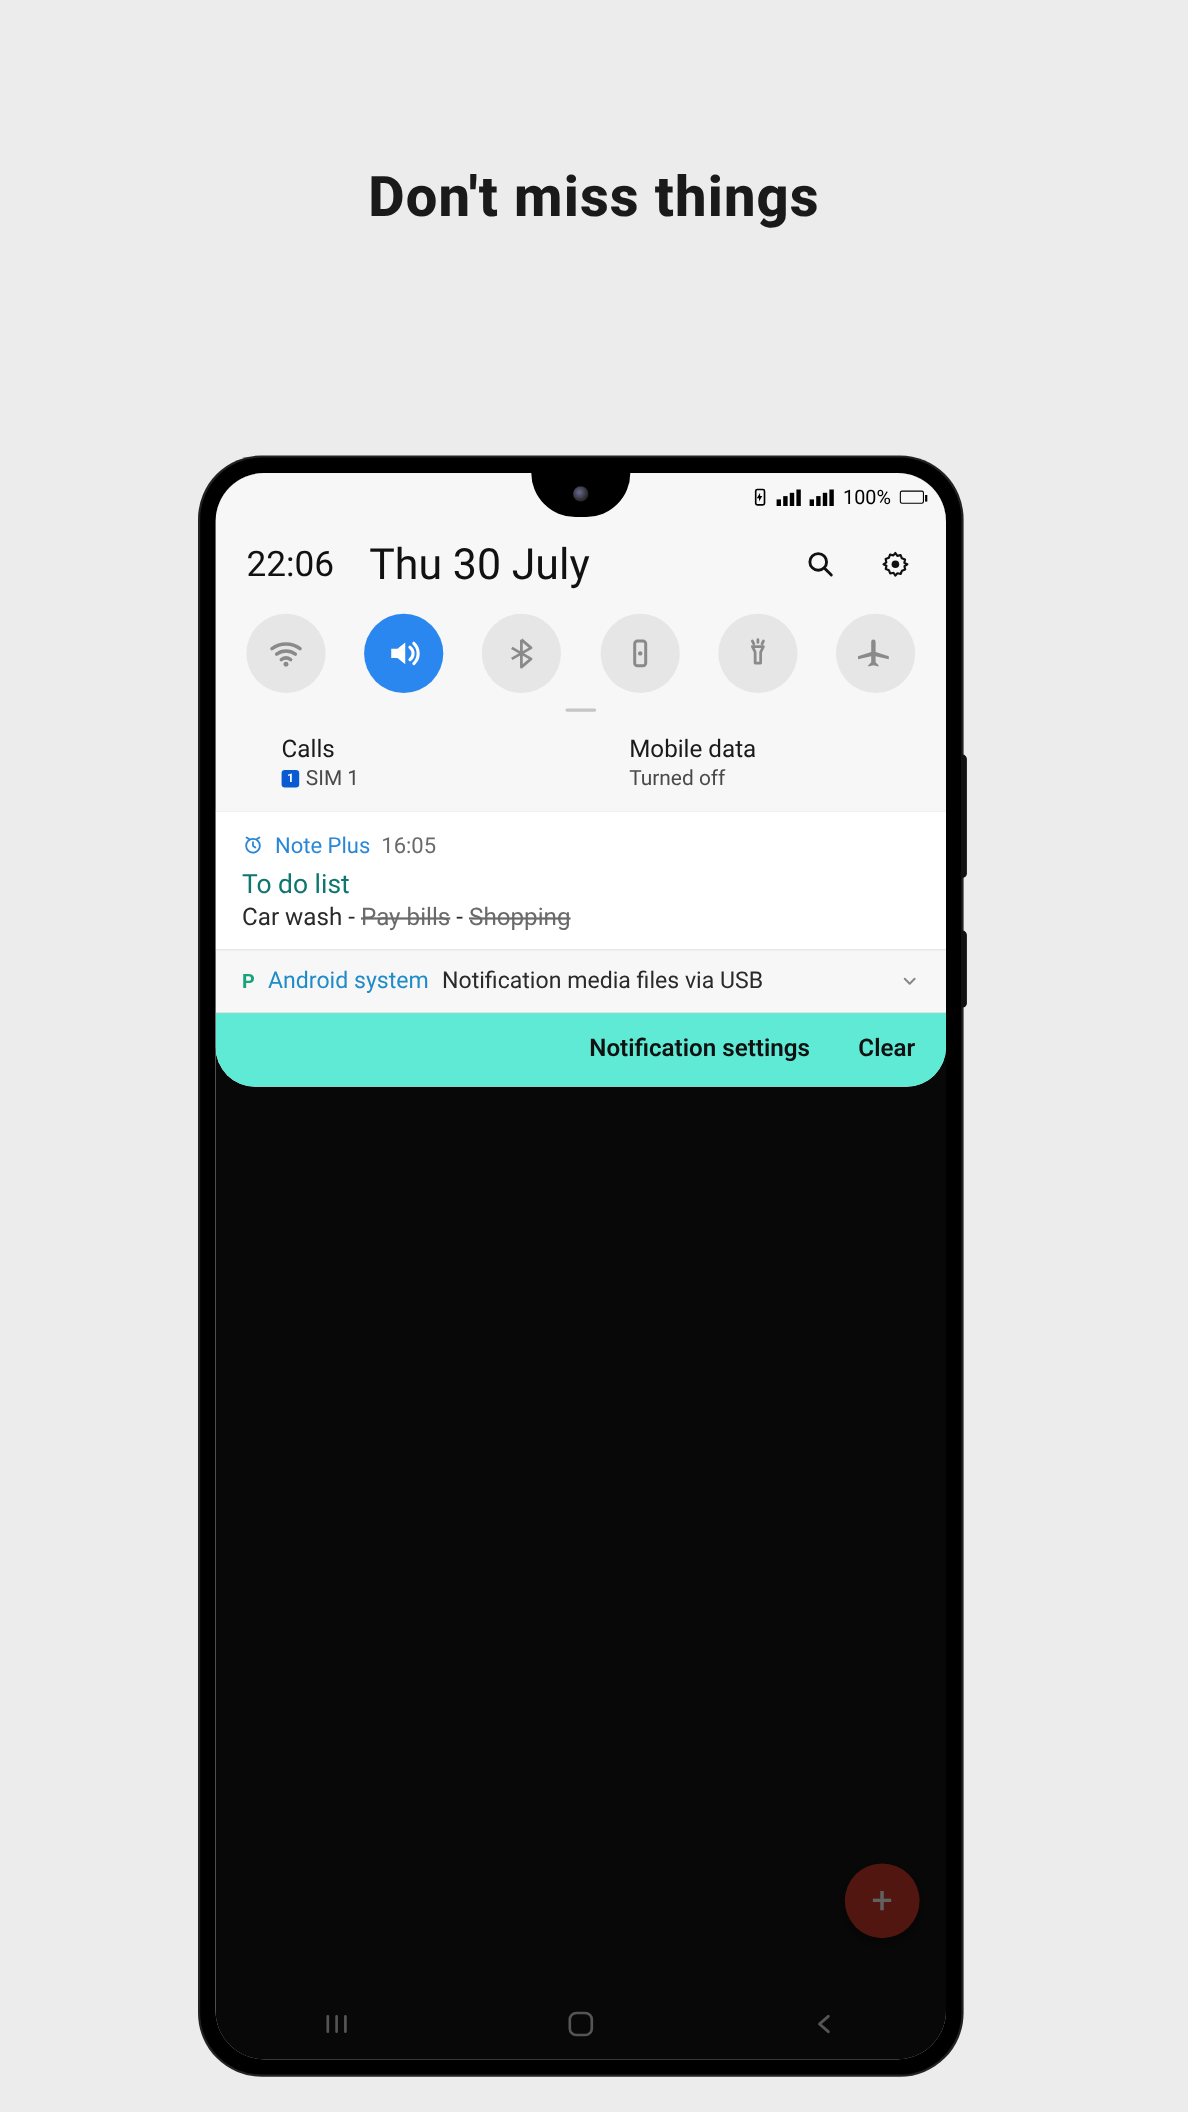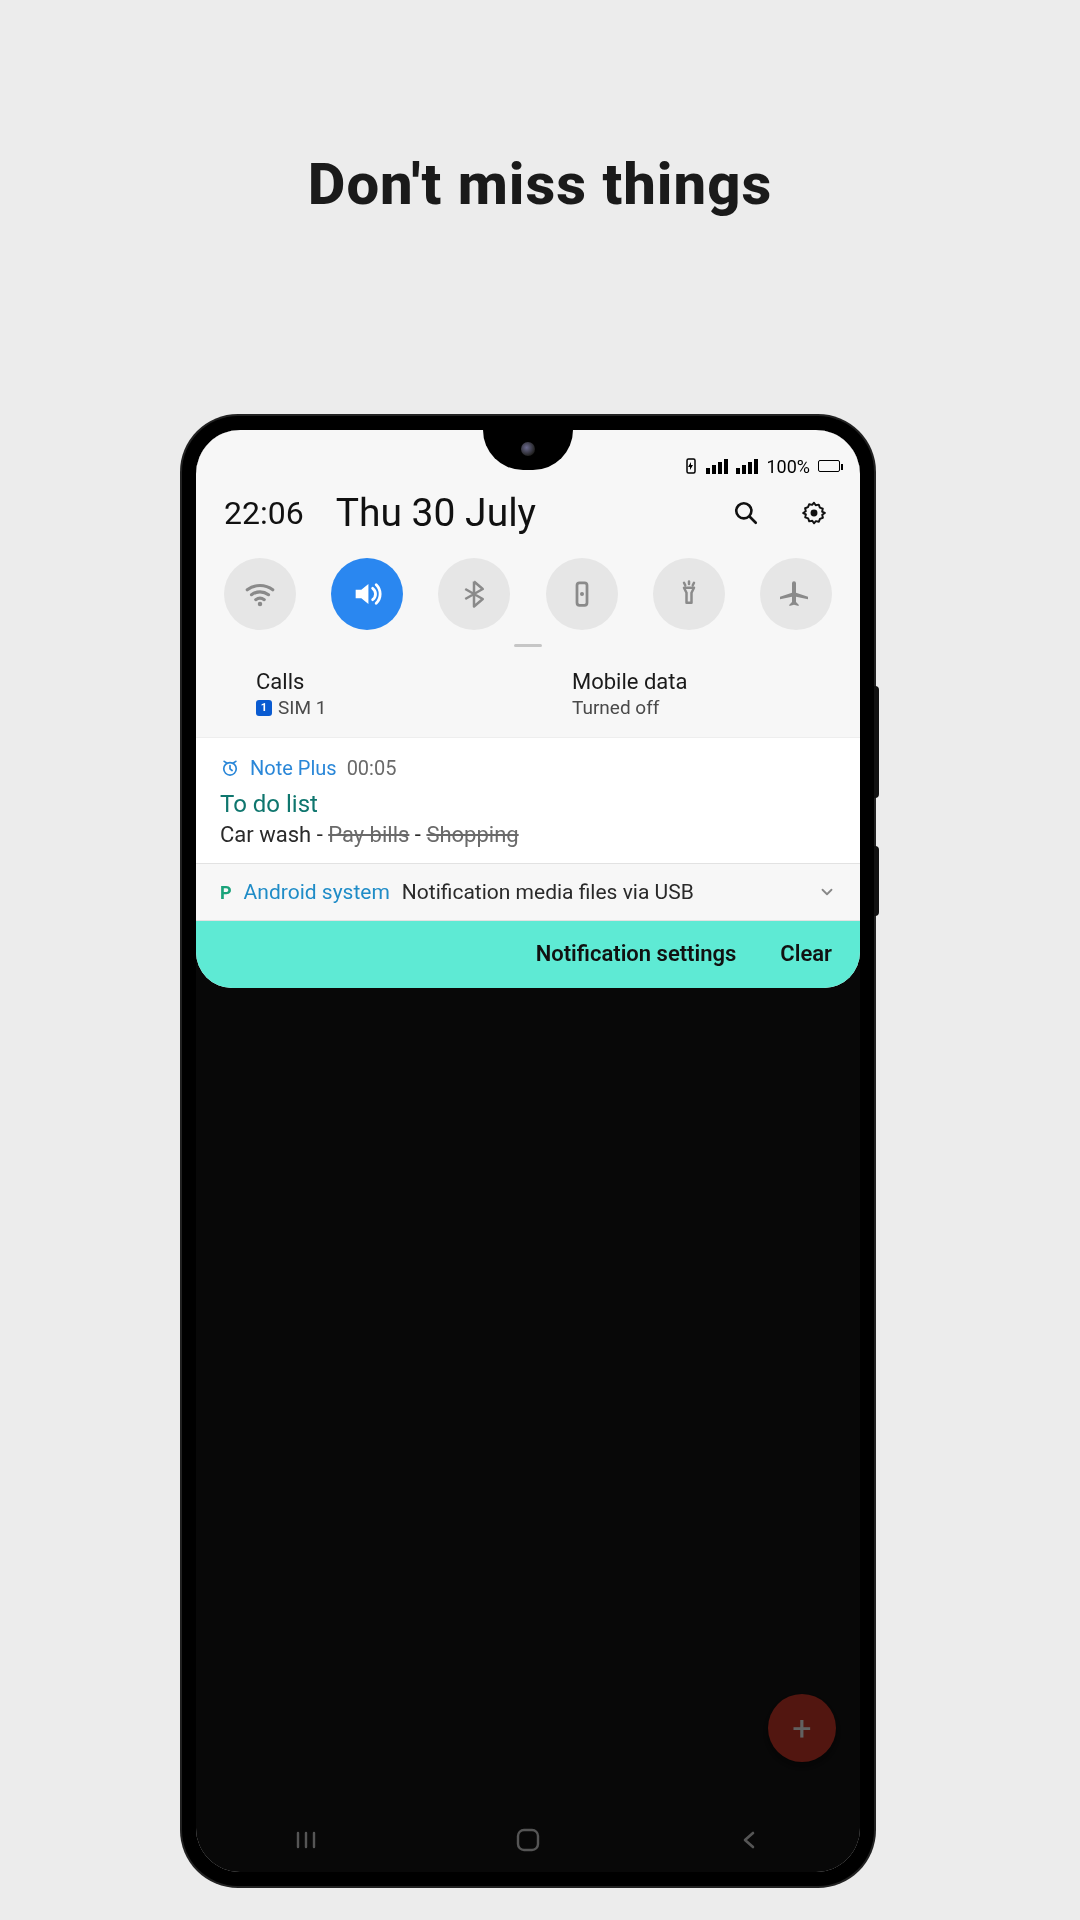--- a/index.html
+++ b/index.html
@@ -1,27 +1,27 @@
 <!DOCTYPE html>
 <html><head>
 <meta charset="utf-8">
 <style>
   * { margin: 0; padding: 0; box-sizing: border-box; font-family: -apple-system, BlinkMacSystemFont, 'Segoe UI', Roboto, sans-serif; }
   html, body { width: 1080px; height: 1920px; background: #ececec; overflow: hidden; }
   .page { width: 1080px; height: 1920px; position: relative; }
-  .headline { position: absolute; top: 150px; left: 0; width: 1080px; text-align: center; font-size: 58px; font-weight: 800; color: #1a1a1a; letter-spacing: 1px; }
+  .headline { position: absolute; top: 150px; left: 0; width: 1080px; text-align: center; font-size: 51px; font-weight: 800; color: #1a1a1a; letter-spacing: 1px; }
   .phone { position: absolute; top: 416px; left: 182px; width: 692px; height: 1470px; background: #000; border-radius: 56px; box-shadow: 0 0 0 2px #222; }
   .side-bump1 { position: absolute; right: -5px; top: 270px; width: 5px; height: 112px; background: #111; border-radius: 0 4px 4px 0; }
   .side-bump2 { position: absolute; right: -5px; top: 430px; width: 5px; height: 70px; background: #111; border-radius: 0 4px 4px 0; }
   .screen { position: absolute; inset: 14px; border-radius: 44px; overflow: hidden; background: #f7f7f7; }
   .notch-v { position: absolute; top: 0; left: 50%; transform: translateX(-50%); width: 90px; height: 40px; background: #000; border-radius: 0 0 44px 44px; z-index: 6; }
   .notch-v::after { content: ""; position: absolute; left: 50%; top: 12px; transform: translateX(-50%); width: 14px; height: 14px; border-radius: 50%; background: radial-gradient(circle at 40% 40%, #6b6a8e, #222 70%); }
 
   
-  .statusbar { position: absolute; top: 14px; left: 0; right: 0; height: 44px; display: flex; justify-content: flex-end; align-items: center; padding-right: 20px; gap: 8px; z-index: 4; font-size: 18px; color: #000; }
+  .statusbar { position: absolute; top: 0; left: 0; right: 0; height: 44px; display: flex; justify-content: flex-end; align-items: center; padding-right: 20px; gap: 8px; z-index: 4; font-size: 18px; color: #000; }
   .sig-bars { display: inline-flex; align-items: flex-end; gap: 2px; }
   .sig-bars span { width: 4px; background: #000; display: inline-block; }
   .sig-bars span:nth-child(1){height:6px}.sig-bars span:nth-child(2){height:9px}.sig-bars span:nth-child(3){height:12px}.sig-bars span:nth-child(4){height:15px}
   .batt { display: inline-flex; align-items: center; }
   .batt-body { width: 22px; height: 12px; border: 1.5px solid #000; border-radius: 2px; position: relative; }
   .batt-body::after { content: ""; position: absolute; right: -4px; top: 3px; width: 2px; height: 6px; background: #000; }
   .batt-fill { background: #000; height: 100%; width: 100%; }
 
   
   .panel { position: absolute; top: 0; left: 0; right: 0; background: #f7f7f7; z-index: 3; border-radius: 0 0 36px 36px; overflow: hidden; }
@@ -282,21 +282,21 @@
 
         <div class="notif-card">
           <div class="notif-head">
             <span style="color:#2a87d8">
                 <svg width="20" height="20" viewBox="0 0 24 24">
                   <circle cx="12" cy="13" r="7.5" fill="none" stroke="currentColor" stroke-width="2"></circle>
                   <path d="M12 9v4l2.5 2M5 4l3 2M19 4l-3 2" stroke="currentColor" stroke-width="2" stroke-linecap="round" fill="none"></path>
                 </svg>
               </span>
             <span class="notif-app">Note Plus</span>
-            <span class="notif-time">00:05</span>
+            <span class="notif-time">16:05</span>
           </div>
           <div class="notif-title">To do list</div>
           <div class="notif-body">
             <span>Car wash - </span><span class="strike">Pay bills</span><span> - </span><span class="strike">Shopping</span>
           </div>
         </div>
 
         <div class="sys-row">
           <span class="p">P</span>
           <span class="app">Android system</span>

